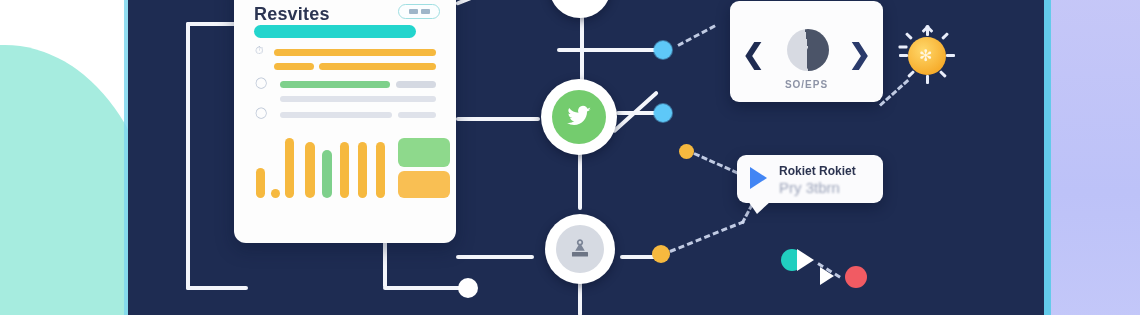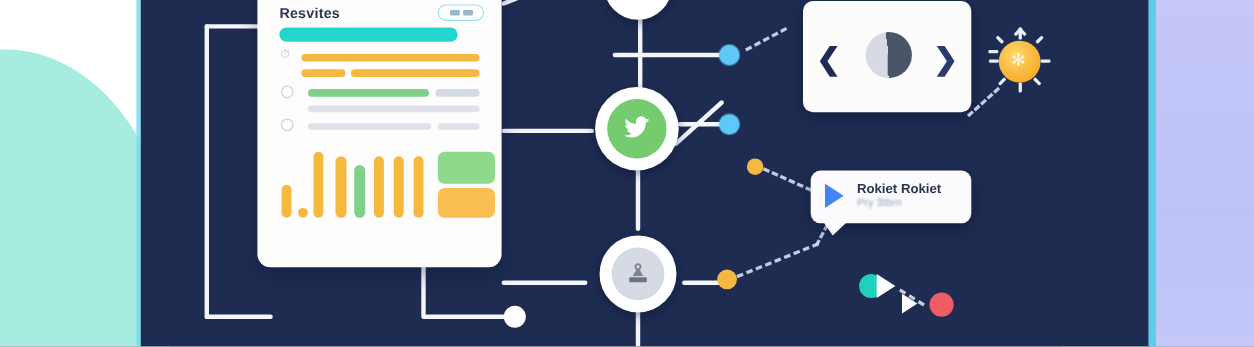--- a/index.html
+++ b/index.html
@@ -45,21 +45,21 @@
 
   
   .card-main{
     position:absolute;left:234px;top:-22px;width:222px;height:265px;
     background:#fdfdfd;border-radius:12px;
     box-shadow:0 6px 18px rgba(10,18,45,.35);
     padding:0;overflow:hidden;
   }
   .card-title{
     position:absolute;left:20px;top:26px;
-    font-size:13px;font-weight:700;color:#2c3552;
+    font-size:18px;font-weight:700;color:#2c3552;
     letter-spacing:.2px;filter:blur(.4px);
   }
   .pillbadge{
     position:absolute;right:16px;top:26px;width:40px;height:13px;
     border:1.5px solid #9fdfe2;border-radius:8px;background:#fbfeff;
     display:flex;align-items:center;justify-content:center;gap:3px;
   }
   .pillbadge i{display:block;width:9px;height:5px;background:#9fb6c9;border-radius:1px;filter:blur(.5px);}
 
   .rowbar{position:absolute;border-radius:7px;}
@@ -96,21 +96,21 @@
   .bubble{
     position:absolute;left:737px;top:155px;width:146px;height:48px;
     background:#fbfbfd;border-radius:9px;box-shadow:0 5px 14px rgba(8,15,40,.4);
   }
   .bubble:after{
     content:"";position:absolute;left:11px;bottom:-11px;width:0;height:0;
     border-left:9px solid transparent;border-right:14px solid transparent;
     border-top:13px solid #fbfbfd;
   }
   .bubble-title{position:absolute;left:42px;top:9px;font-size:12px;font-weight:700;color:#2b3350;filter:blur(.45px);}
-  .bubble-sub{position:absolute;left:42px;top:24px;font-size:10px;color:#9aa2b8;filter:blur(.8px);}
+  .bubble-sub{position:absolute;left:42px;top:24px;font-size:15px;color:#9aa2b8;filter:blur(.8px);}
   .play-icon{position:absolute;left:13px;top:12px;width:0;height:0;
     border-top:11px solid transparent;border-bottom:11px solid transparent;
     border-left:17px solid #4285f4;filter:blur(.2px);}
 
   
   .sun{position:absolute;left:908px;top:37px;width:38px;height:38px;border-radius:50%;
     background:radial-gradient(circle at 40% 35%,#ffd86b 0%,#f7ae2e 70%,#ef9f25 100%);}
   .ray{position:absolute;background:#e9eefb;border-radius:1px;transform-origin:50% 0;}
   .sun-glyph{position:absolute;left:919px;top:48px;font-size:16px;color:#fff6e0;line-height:16px;filter:blur(.4px);}
 
@@ -223,20 +223,21 @@
         <rect x="4.6" y="14.8" width="14.8" height="4.2" rx="0.6" fill="#6d7585"></rect>
       </svg>
     </div>
   </div>
 
   <div class="card-donut">
     <div class="chev" style="left:12px;color:#1f2c52;">❮</div>
     <div class="donut"></div>
     <div class="donut-notch"></div>
     <div class="chev" style="right:12px;color:#2a3a6b;">❯</div>
+    <div class="donut-label">SO/EPS</div>
   </div>
 
   <div class="bubble">
     <div class="play-icon"></div>
     <div class="bubble-title">Rokiet Rokiet</div>
     <div class="bubble-sub">Pry 3tbrn</div>
   </div>
 
   <div style="position:absolute;left:898px;top:27px;width:58px;height:58px;">
     <div class="ray" style="left:28px;top:0px;width:3px;height:9px;transform:rotate(0deg);"></div>

